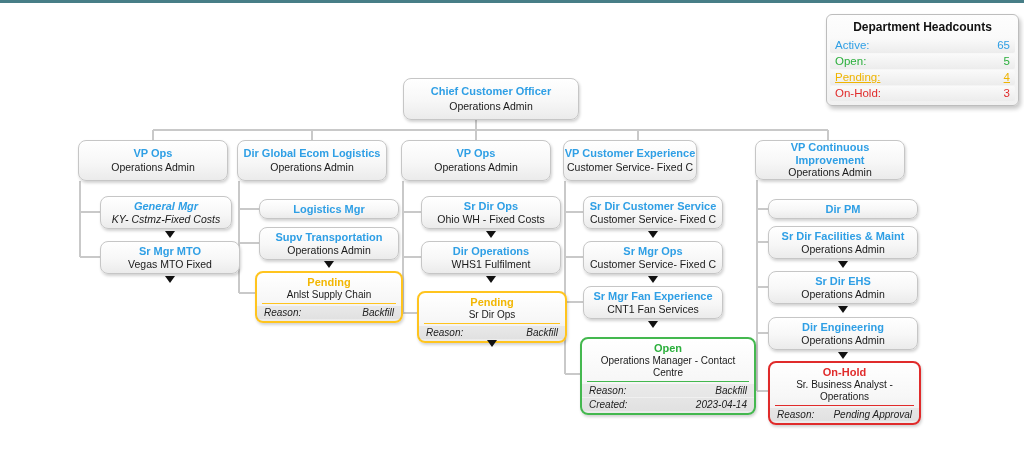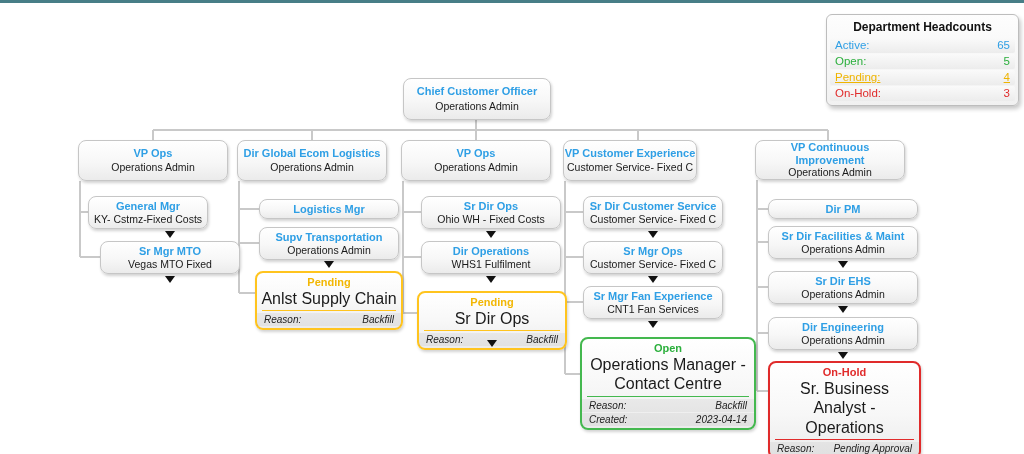--- a/index.html
+++ b/index.html
@@ -18,21 +18,21 @@
         padding:2px 4px;text-align:center;cursor:pointer;}
   .node.lvl{justify-content:space-between;padding:6px 4px;}
   .node.tight{justify-content:center;padding:2px 4px;}
   .node-title{color:#2F9FE5;font-weight:bold;font-size:11px;line-height:1.15;white-space:nowrap;}
   .node.wrap .node-title{white-space:normal;}
   .node-sub{color:#1A1A1A;font-size:10.5px;line-height:1.2;white-space:nowrap;}
 
   
   .node.status{padding:3px 0 2px;justify-content:flex-start;}
   .node.status .status-label{font-weight:bold;font-size:11px;line-height:1.2;}
-  .node.status .status-title{color:#1A1A1A;font-size:16px;line-height:1.2;white-space:normal;padding:0 4px;}
+  .node.status .status-title{color:#1A1A1A;font-size:10px;line-height:1.2;white-space:normal;padding:0 4px;}
   .node.status .divider{align-self:stretch;height:1px;margin:2px 5px 1px;}
   .meta-row{align-self:stretch;display:flex;justify-content:space-between;
             font-style:italic;font-size:10px;color:#222;
             padding:1px 7px;background:rgba(0,0,0,.045);margin-top:1px;}
   .node.pending{border:2px solid #FFC41E;}
   .node.pending .status-label{color:#F2B705;}
   .node.pending .divider{background:#FFC41E;}
   .node.open{border:2px solid #44B84F;}
   .node.open .status-label{color:#2BAF3C;}
   .node.open .divider{background:#44B84F;}
@@ -66,21 +66,21 @@
     <path fill="none" stroke="#C9C9C9" stroke-width="1.2" shape-rendering="crispEdges" d="
       M476 120 V130 M153 130 H828
       M153 130 V140 M312 130 V140 M476 130 V140 M638 130 V140 M828 130 V140
       M80 181 V257 M80 212 H100 M80 257 H100
       M239 181 V293 M239 209 H259 M239 243 H259 M239 293 H255
       M403 181 V313 M403 212 H421 M403 257 H421 M403 313 H417
       M565 181 V374 M565 212 H583 M565 257 H583 M565 302 H583 M565 374 H580
       M757 180 V391 M757 209 H768 M757 242 H768 M757 287 H768 M757 333 H768 M757 391 H768"></path>
   </svg>
 
-  <div class="node lvl" style="left:403px;top:78px;width:148px;height:42px;">
+  <div class="node lvl" style="left:403px;top:78px;width:176px;height:42px;">
     <div class="node-title">Chief Customer Officer</div>
     <div class="node-sub">Operations Admin</div>
   </div>
 
   <div class="node lvl" style="left:78px;top:140px;width:150px;height:41px;">
     <div class="node-title">VP Ops</div>
     <div class="node-sub">Operations Admin</div>
   </div>
   <div class="node lvl" style="left:237px;top:140px;width:150px;height:41px;">
     <div class="node-title">Dir Global Ecom Logistics</div>
@@ -92,21 +92,21 @@
   </div>
   <div class="node lvl" style="left:563px;top:140px;width:134px;height:41px;">
     <div class="node-title">VP Customer Experience</div>
     <div class="node-sub">Customer Service- Fixed C</div>
   </div>
   <div class="node tight wrap" style="left:755px;top:140px;width:150px;height:40px;">
     <div class="node-title">VP Continuous Improvement</div>
     <div class="node-sub">Operations Admin</div>
   </div>
 
-  <div class="node" style="left:88px;top:196px;width:120px;height:33px;">
+  <div class="node" style="left:100px;top:196px;width:132px;height:33px;font-style:italic;">
     <div class="node-title">General Mgr</div>
     <div class="node-sub">KY- Cstmz-Fixed Costs</div>
   </div>
   <div class="collapse-arrow" style="left:165px;top:231px;"></div>
   <div class="node" style="left:100px;top:241px;width:140px;height:33px;">
     <div class="node-title">Sr Mgr MTO</div>
     <div class="node-sub">Vegas MTO Fixed</div>
   </div>
   <div class="collapse-arrow" style="left:165px;top:276px;"></div>
 

